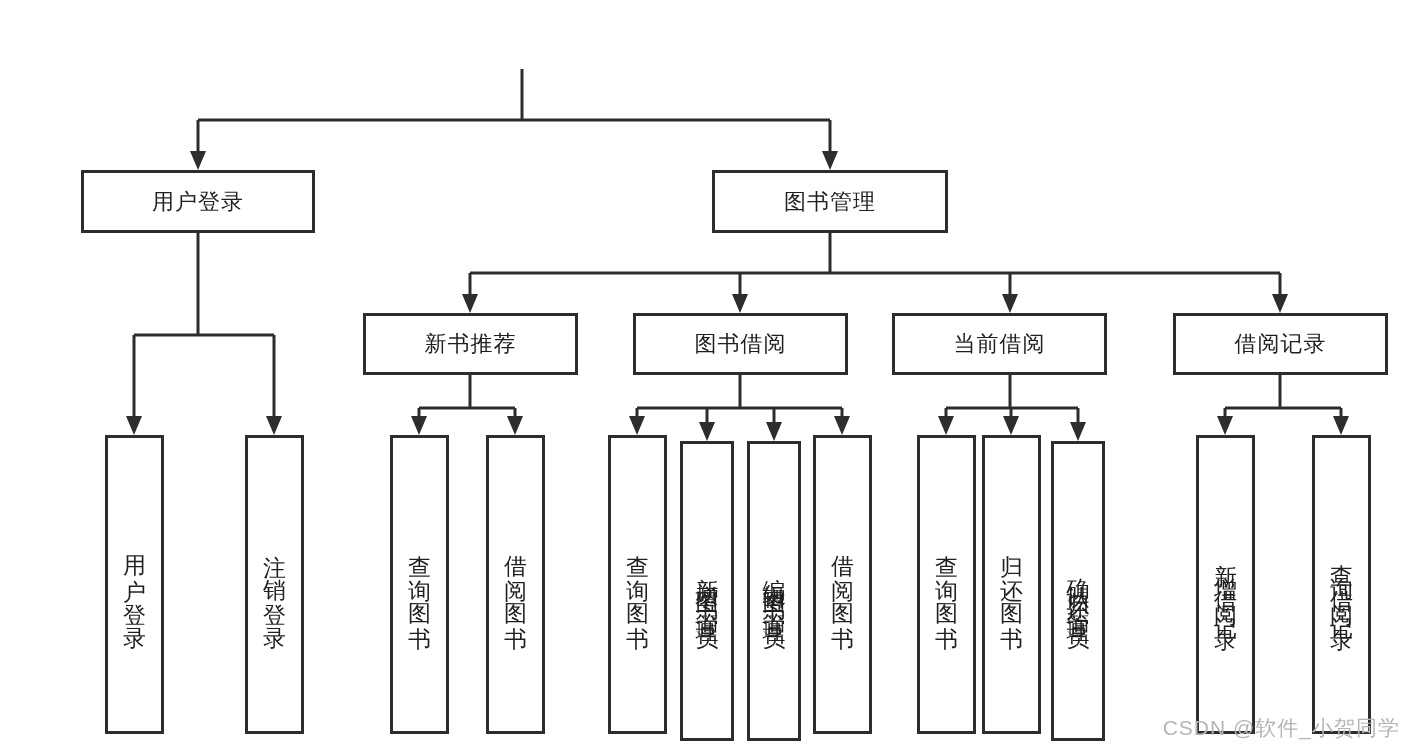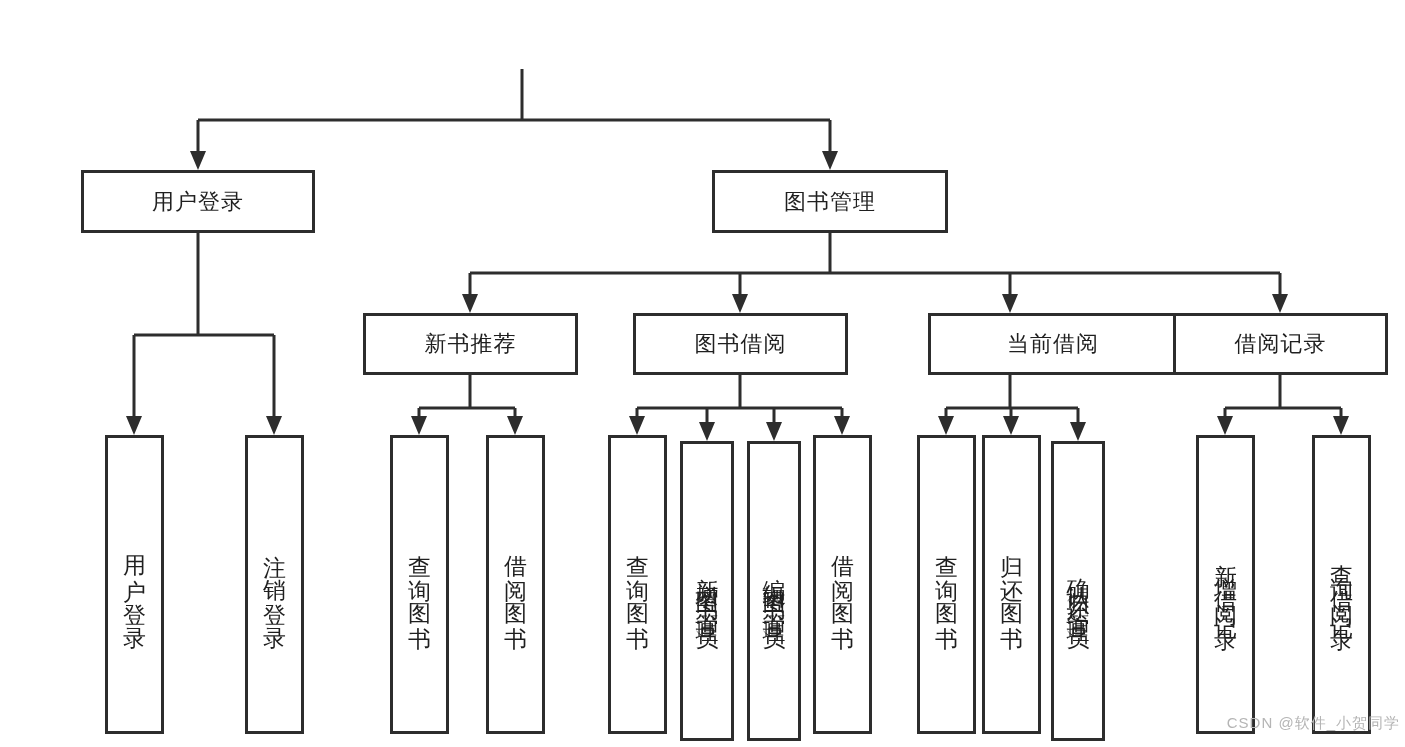--- a/index.html
+++ b/index.html
@@ -44,21 +44,21 @@
     line-height: 1;
     z-index: 2;
   }
   .gap-lg { letter-spacing: 24px; }
   .gap-md { letter-spacing: 13px; }
   .gap-sm { letter-spacing: 7px; }
   #watermark {
     position: absolute;
     right: 5px;
     top: 714px;
-    font-size: 15px;
+    font-size: 21px;
     color: #b5b5b5;
     letter-spacing: 1px;
     z-index: 3;
     white-space: nowrap;
   }
 </style>
 </head>
 <body>
 
 <div id="canvas">
@@ -102,21 +102,21 @@
       M1217 416 L1233 416 L1225 435 Z
       M1333 416 L1349 416 L1341 435 Z"></path>
   </svg>
 
 
   <div class="hbox" style="left:81px; top:170px; width:234px; height:63px;">用户登录</div>
   <div class="hbox" style="left:712px; top:170px; width:236px; height:63px;font-family:Liberation Mono, monospace;">图书管理</div>
 
   <div class="hbox" style="left:363px; top:313px; width:215px; height:62px;">新书推荐</div>
   <div class="hbox" style="left:633px; top:313px; width:215px; height:62px;">图书借阅</div>
-  <div class="hbox" style="left:928px; top:313px; width:250px; height:62px;">当前借阅</div>
+  <div class="hbox" style="left:892px; top:313px; width:215px; height:62px;">当前借阅</div>
   <div class="hbox" style="left:1173px; top:313px; width:215px; height:62px;">借阅记录</div>
 
   <div class="vbox gap-lg" style="left:105px; top:435px; width:59px; height:299px;">用户登录</div>
   <div class="vbox gap-lg" style="left:245px; top:435px; width:59px; height:299px;">注销登录</div>
 
   <div class="vbox gap-lg" style="left:390px; top:435px; width:59px; height:299px;">查询图书</div>
   <div class="vbox gap-lg" style="left:486px; top:435px; width:59px; height:299px;">借阅图书</div>
 
   <div class="vbox gap-lg" style="left:608px; top:435px; width:59px; height:299px;">查询图书</div>
   <div class="vbox gap-sm" style="left:680px; top:441px; width:54px; height:300px;">新增图书（管理员）</div>

